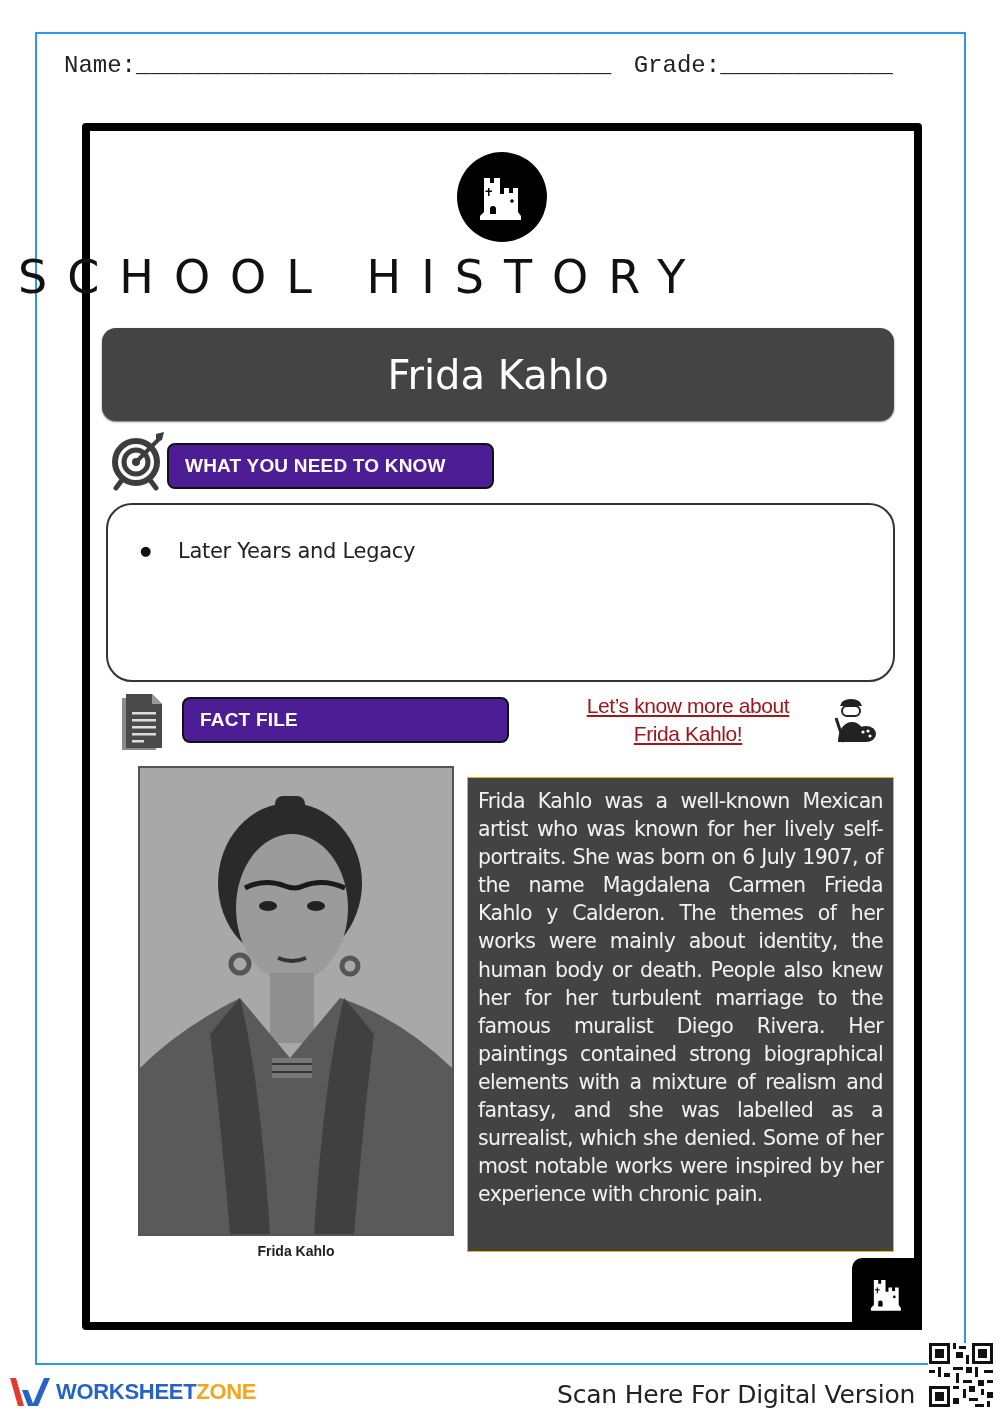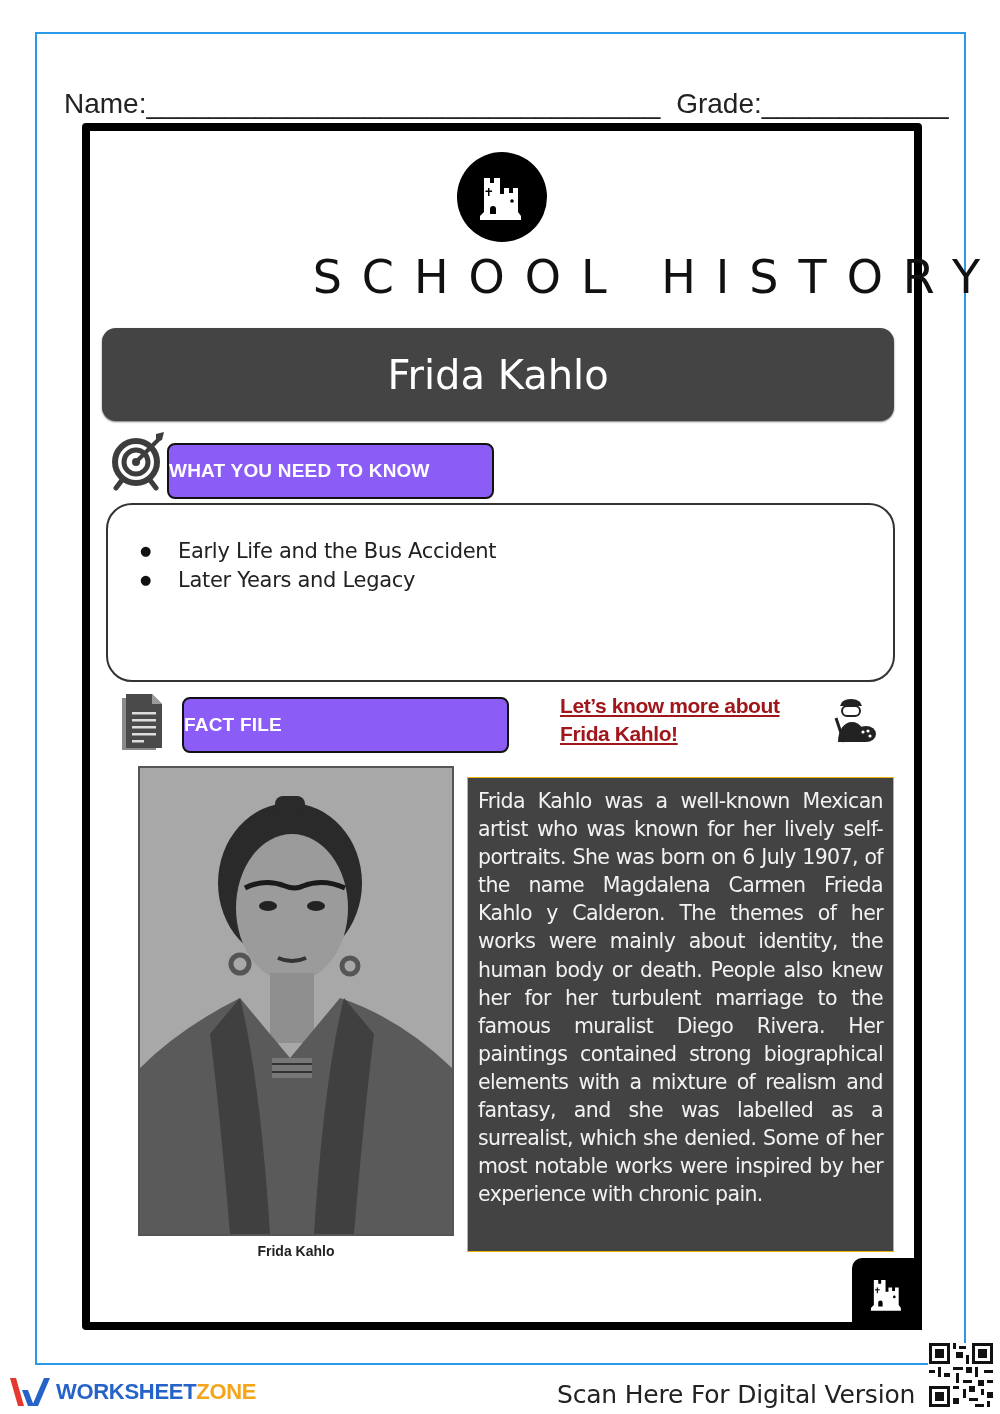--- a/index.html
+++ b/index.html
@@ -2,44 +2,44 @@
 <html><head>
 <meta charset="utf-8">
 <style>
   * { box-sizing: border-box; margin: 0; padding: 0; }
   html, body { width: 1000px; height: 1414px; background: #ffffff; overflow: hidden; }
   body { position: relative; font-family: "Liberation Sans", sans-serif; color: #111; }
 
   .page-frame { position: absolute; left: 35px; top: 32px; width: 931px; height: 1333px; border: 2px solid #2a9ae8; border-bottom: none; }
   .page-frame-bottom { position: absolute; left: 35px; top: 1363px; width: 893px; height: 2px; background: #2a9ae8; }
 
-  .name-line { position: absolute; left: 64px; top: 52px; font-size: 28px; color: #222; font-family: Liberation Sans, sans-serif; letter-spacing: 0px; white-space: nowrap; margin-top: 36px; }
+  .name-line { position: absolute; left: 64px; top: 52px; font-size: 24px; color: #222; font-family: Liberation Mono, monospace; letter-spacing: 0px; white-space: nowrap; }
   .name-line span { display: inline-block; }
 
   .card { position: absolute; left: 82px; top: 123px; width: 840px; height: 1207px; border: 8px solid #000; border-radius: 4px; background: #fff; }
 
   .logo-circle { position: absolute; left: 457px; top: 152px; width: 90px; height: 90px; border-radius: 50%; background: #000; display: flex; align-items: center; justify-content: center; }
 
-  .school-history { position: absolute; left: 0; width: 1000px; top: 250px; text-align: right; font-size: 46px; letter-spacing: 20px; font-family: "DejaVu Sans", sans-serif; color: #111; padding-left: 18px; }
+  .school-history { position: absolute; left: 0; width: 1000px; top: 250px; text-align: left; font-size: 46px; letter-spacing: 20px; font-family: "DejaVu Sans", sans-serif; color: #111; padding-left: 18px; }
 
   .title-banner { position: absolute; left: 102px; top: 328px; width: 792px; height: 93px; background: #444444; border-radius: 14px; display: flex; align-items: center; justify-content: center; color: #fff; font-size: 40px; font-family: "DejaVu Sans", sans-serif; box-shadow: 0 1px 2px #777; }
 
-  .section-label { position: absolute; height: 56px; background: #8b5cf6; border: 2px solid #111; border-radius: 8px; color: #fff; font-weight: bold; font-size: 19px; display: flex; align-items: center; padding-left: 0; letter-spacing: 0.2px; }
+  .section-label { position: absolute; height: 46px; background: #4c1d95; border: 2px solid #111; border-radius: 8px; color: #fff; font-weight: bold; font-size: 19px; display: flex; align-items: center; padding-left: 16px; letter-spacing: 0.2px; }
   .wytk-label { left: 167px; top: 443px; width: 327px; }
   .ff-label { left: 182px; top: 697px; width: 327px; }
 
   .target-icon { position: absolute; left: 110px; top: 430px; width: 60px; height: 62px; }
   .doc-icon { position: absolute; left: 120px; top: 692px; width: 46px; height: 60px; }
 
   .know-box { position: absolute; left: 106px; top: 503px; width: 789px; height: 179px; border: 2px solid #333; border-radius: 26px; }
   .know-list { position: absolute; left: 140px; top: 537px; list-style: none; }
   .know-list li { font-size: 21px; line-height: 28.5px; color: #222; font-family: "DejaVu Sans", sans-serif; position: relative; padding-left: 38px; letter-spacing: -0.3px; }
   .know-list li::before { content: "\25CF"; position: absolute; left: 0; top: 0; font-size: 13px; color: #111; }
 
-  .more-link { position: absolute; left: 560px; top: 692px; width: 256px; text-align: left; color: #a0161b; font-weight: bold; font-size: 21px; line-height: 28px; text-decoration: underline; letter-spacing: -0.4px; }
+  .more-link { position: absolute; left: 560px; top: 692px; width: 256px; text-align: center; color: #a0161b; font-weight: normal; font-size: 21px; line-height: 28px; text-decoration: underline; letter-spacing: -0.4px; }
   .painter-icon { position: absolute; left: 828px; top: 696px; width: 50px; height: 50px; }
 
   .photo { position: absolute; left: 138px; top: 766px; width: 316px; height: 470px; border: 2px solid #555; background: linear-gradient(135deg, #9a9a9a 0%, #b8b8b8 40%, #8c8c8c 100%); overflow: hidden; }
   .photo-caption { position: absolute; left: 138px; top: 1243px; width: 316px; text-align: center; font-size: 14px; font-weight: bold; color: #222; }
 
   .bio-box { position: absolute; left: 467px; top: 777px; width: 427px; height: 475px; background: #434343; border: 1px solid #eab308; padding: 9px 10px 10px 10px; }
   .bio-text { color: #f2f2f2; font-size: 20.5px; line-height: 28.1px; text-align: justify; font-family: "DejaVu Sans", sans-serif; letter-spacing: -0.6px; }
 
   .corner-tab { position: absolute; left: 852px; top: 1258px; width: 70px; height: 72px; background: #000; border-radius: 10px 0 0 0; display: flex; align-items: center; justify-content: center; }
 
@@ -88,21 +88,20 @@
     <line x1="26" y1="32" x2="50" y2="8" stroke="#3d3d3d" stroke-width="4"></line>
     <path d="M46 4l8-2-2 8-6 2z" fill="#3d3d3d"></path>
     <line x1="12" y1="50" x2="6" y2="58" stroke="#3d3d3d" stroke-width="5" stroke-linecap="round"></line>
     <line x1="40" y1="50" x2="46" y2="58" stroke="#3d3d3d" stroke-width="5" stroke-linecap="round"></line>
   </svg>
 </div>
 <div class="section-label wytk-label">WHAT YOU NEED TO KNOW</div>
 
 <div class="know-box"></div>
 <ul class="know-list">
-  <li>Early Life and the Bus Accident</li>
   <li>Later Years and Legacy</li>
 </ul>
 
 <div class="doc-icon">
   <svg width="46" height="60" viewBox="0 0 46 60">
     <rect x="2" y="6" width="34" height="52" fill="#8a8a8a"></rect>
     <path d="M6 2h26l10 10v44H6z" fill="#4a4a4a"></path>
     <path d="M32 2v10h10z" fill="#9a9a9a"></path>
     <rect x="12" y="20" width="24" height="2.5" fill="#ddd"></rect>
     <rect x="12" y="27" width="24" height="2.5" fill="#ddd"></rect>

